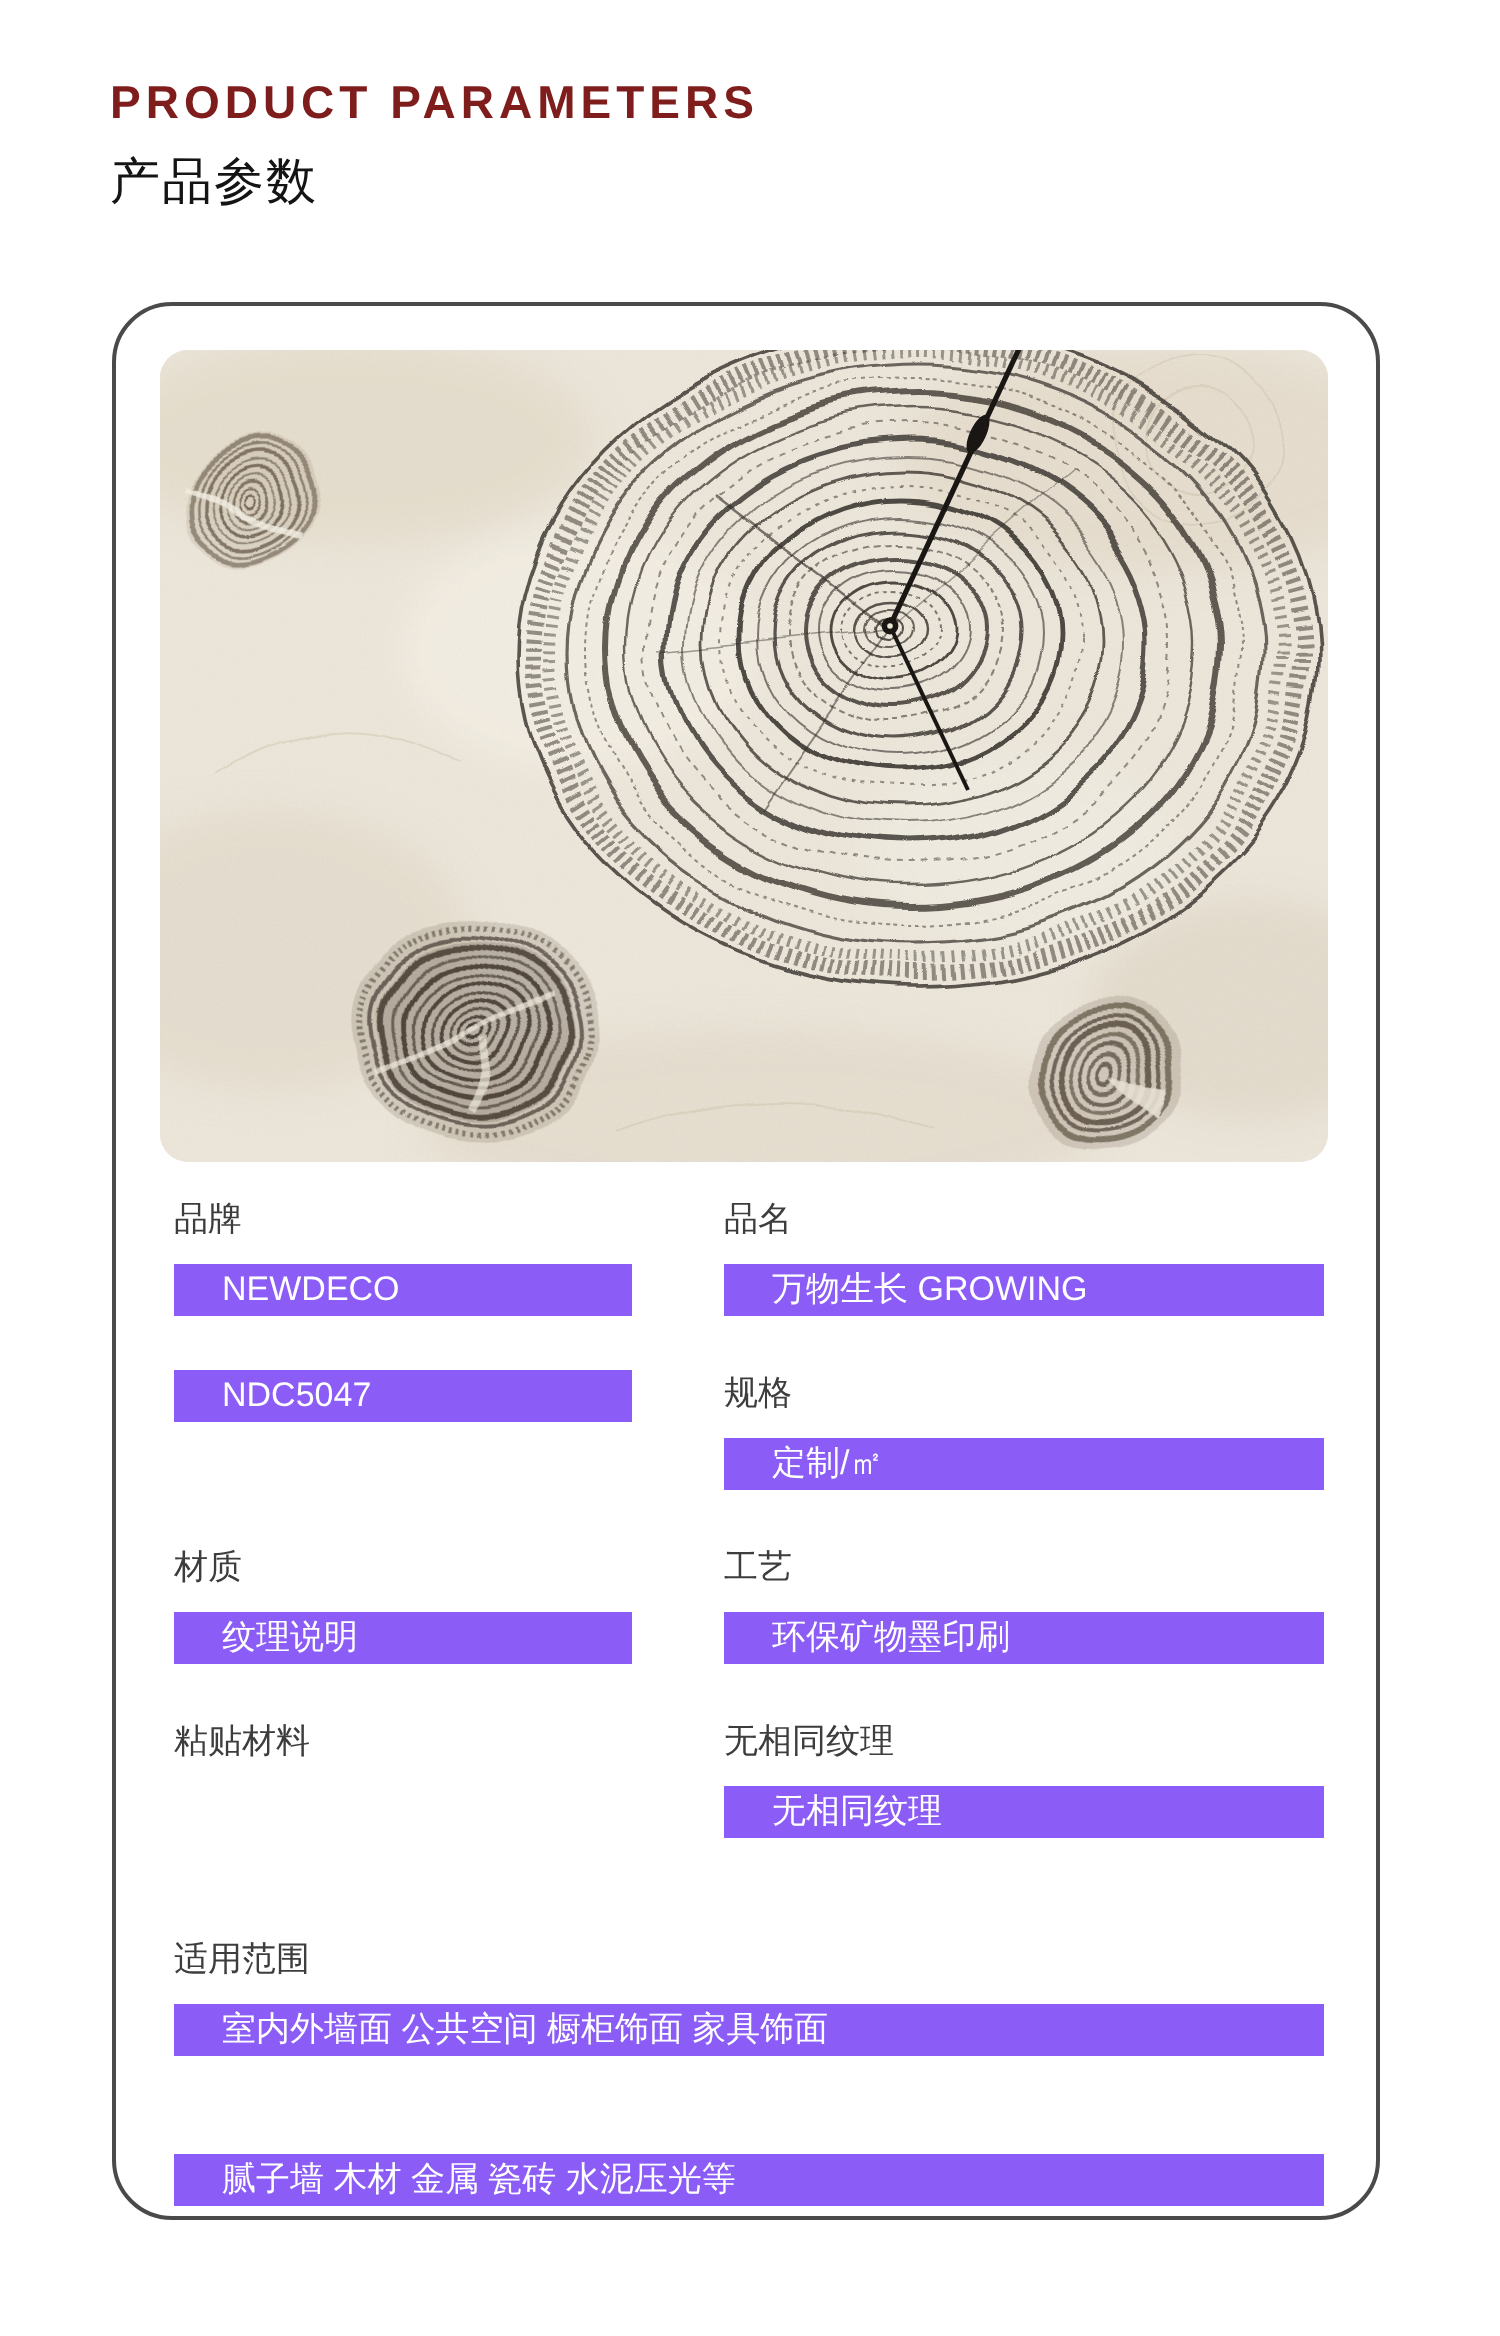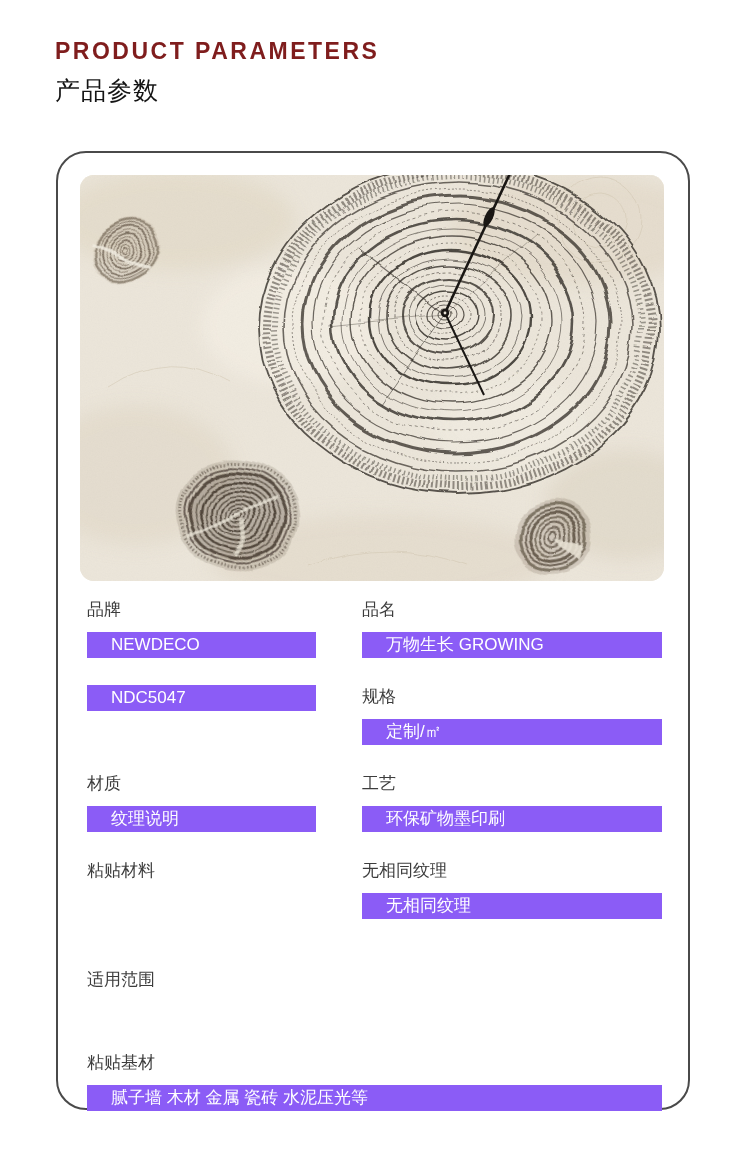--- a/index.html
+++ b/index.html
@@ -195,20 +195,20 @@
     </div>
     <div class="field">
       <div class="param-label">粘贴材料</div>
     </div>
     <div class="field">
       <div class="param-label">无相同纹理</div>
       <div class="param-value">无相同纹理</div>
     </div>
     <div class="field wide">
       <div class="param-label">适用范围</div>
+      <div class="param-value">室内外墙面 公共空间 橱柜饰面 家具饰面</div>
     </div>
     <div class="field wide">
-      <div class="param-label">粘贴基材</div>
       <div class="param-value">腻子墙 木材 金属 瓷砖 水泥压光等</div>
     </div>
   </div>
 
 </div>
 
 </body></html>

